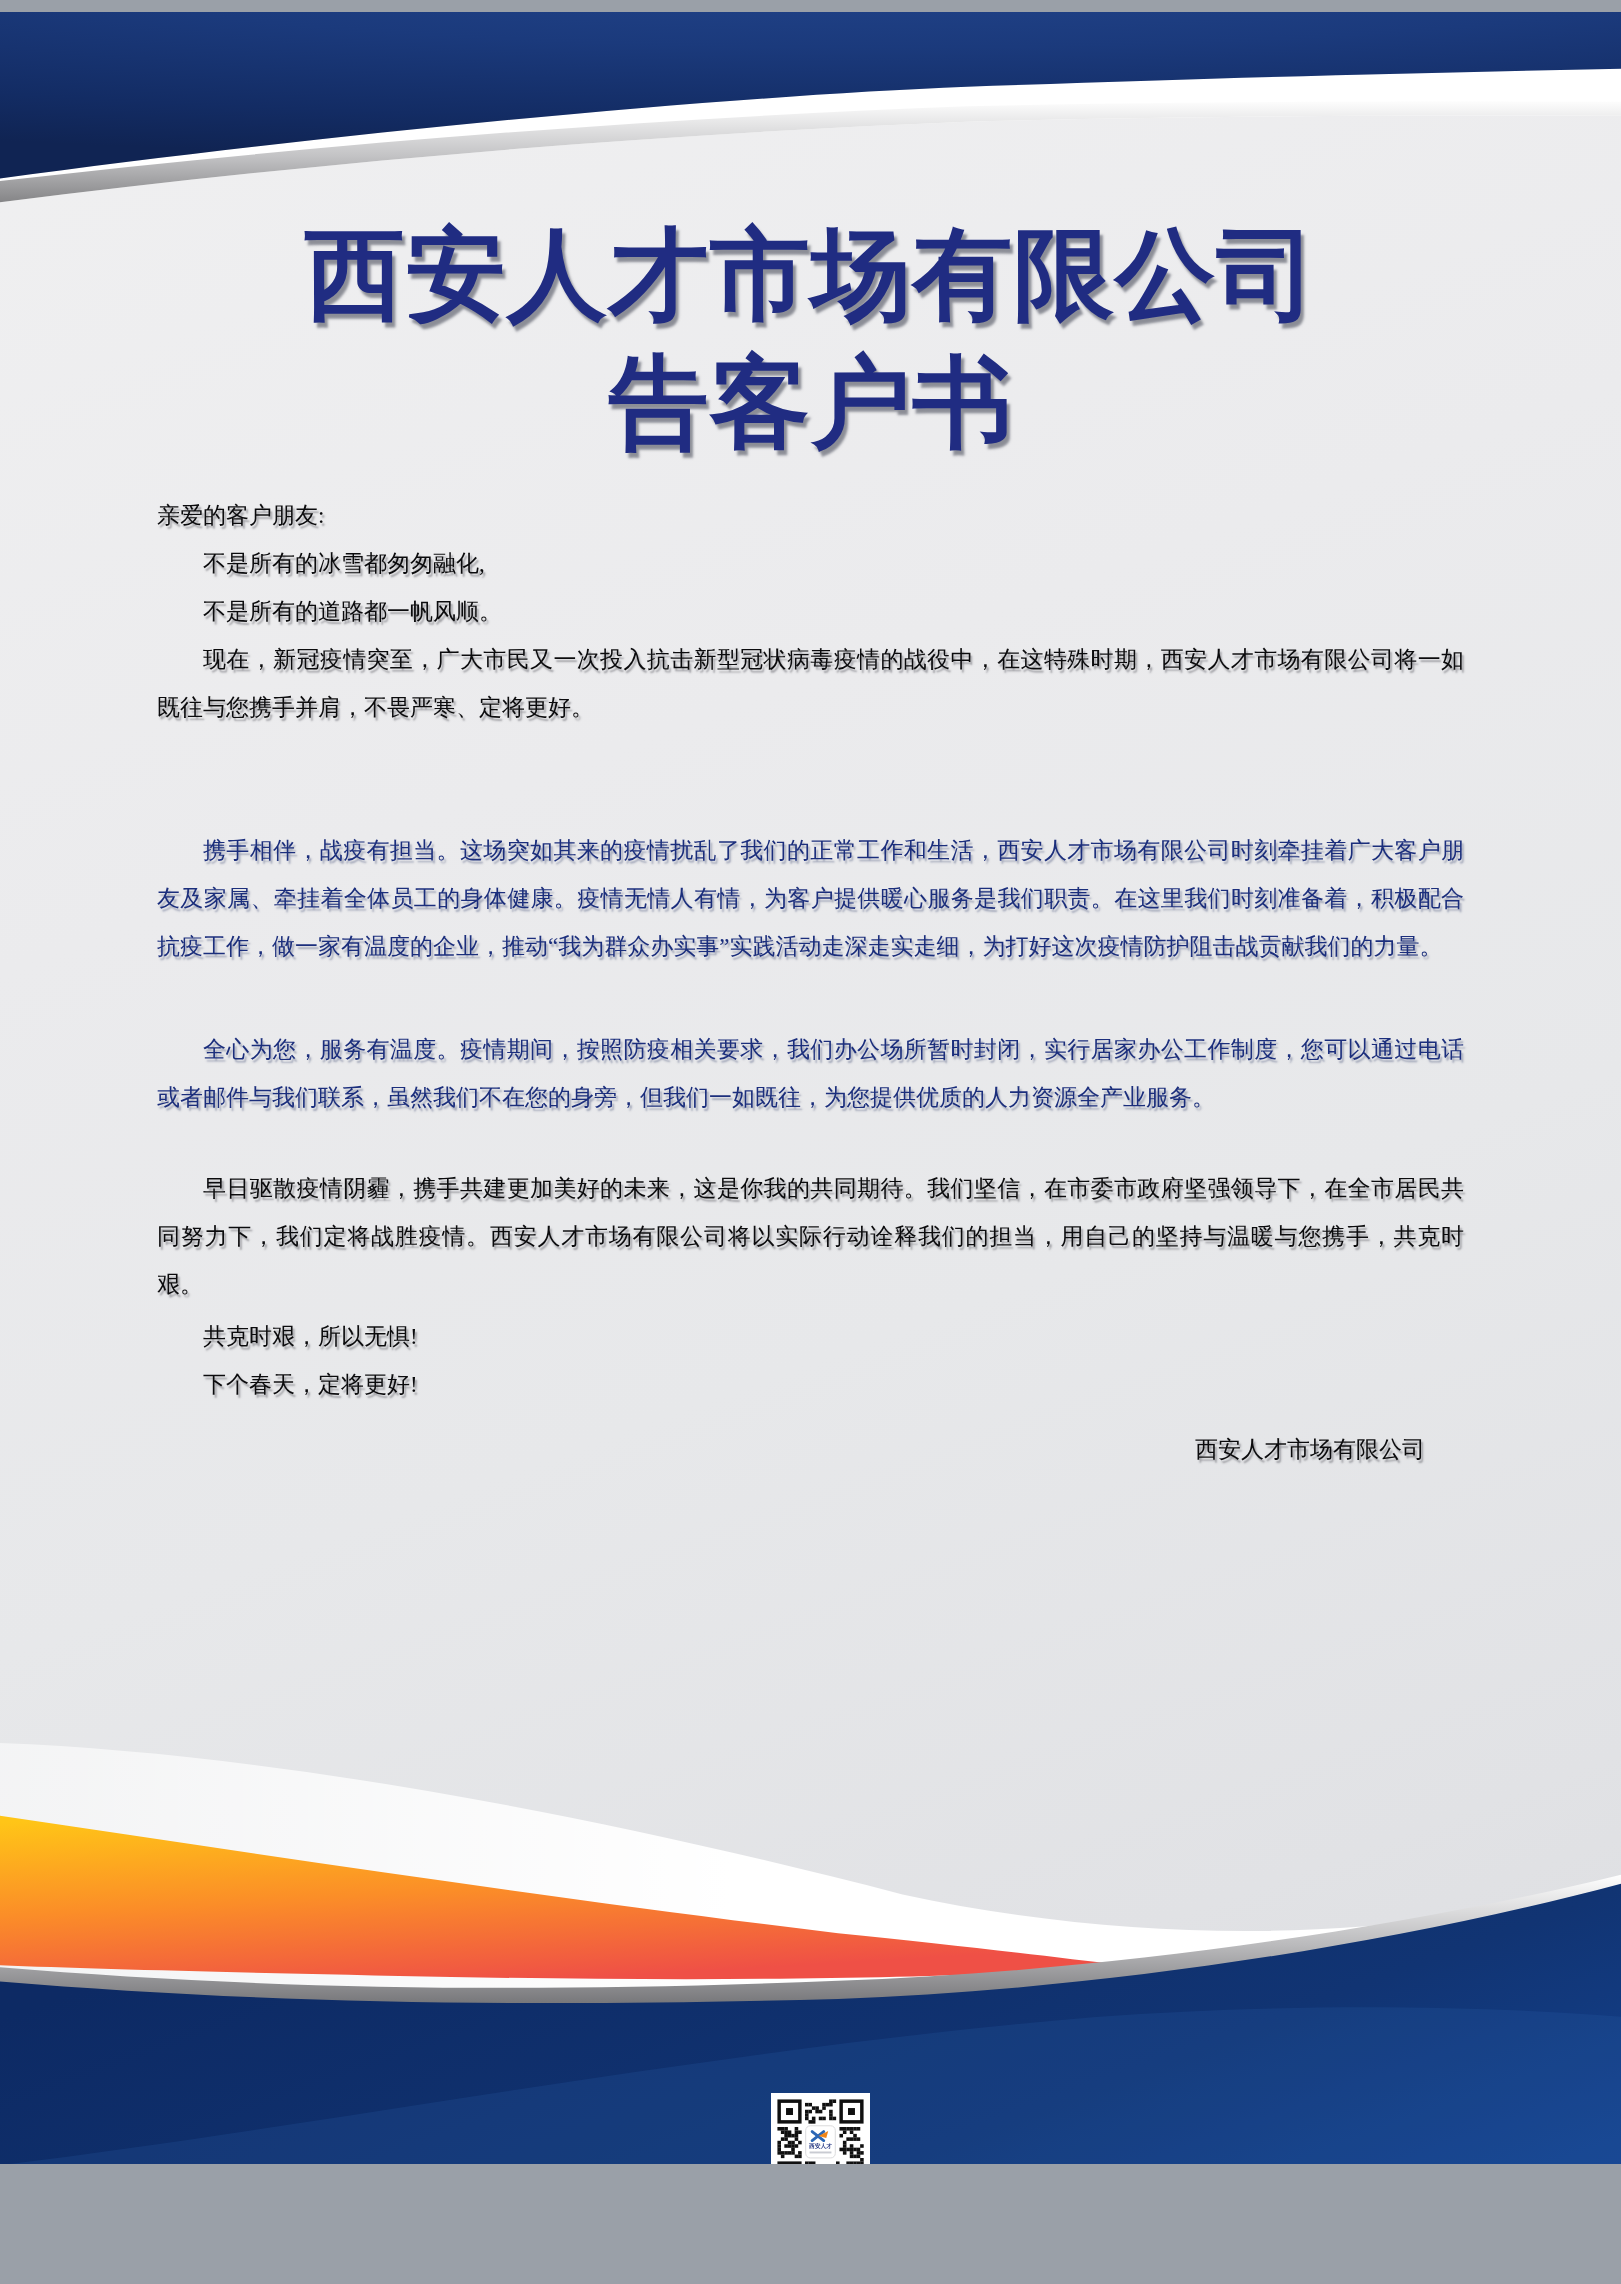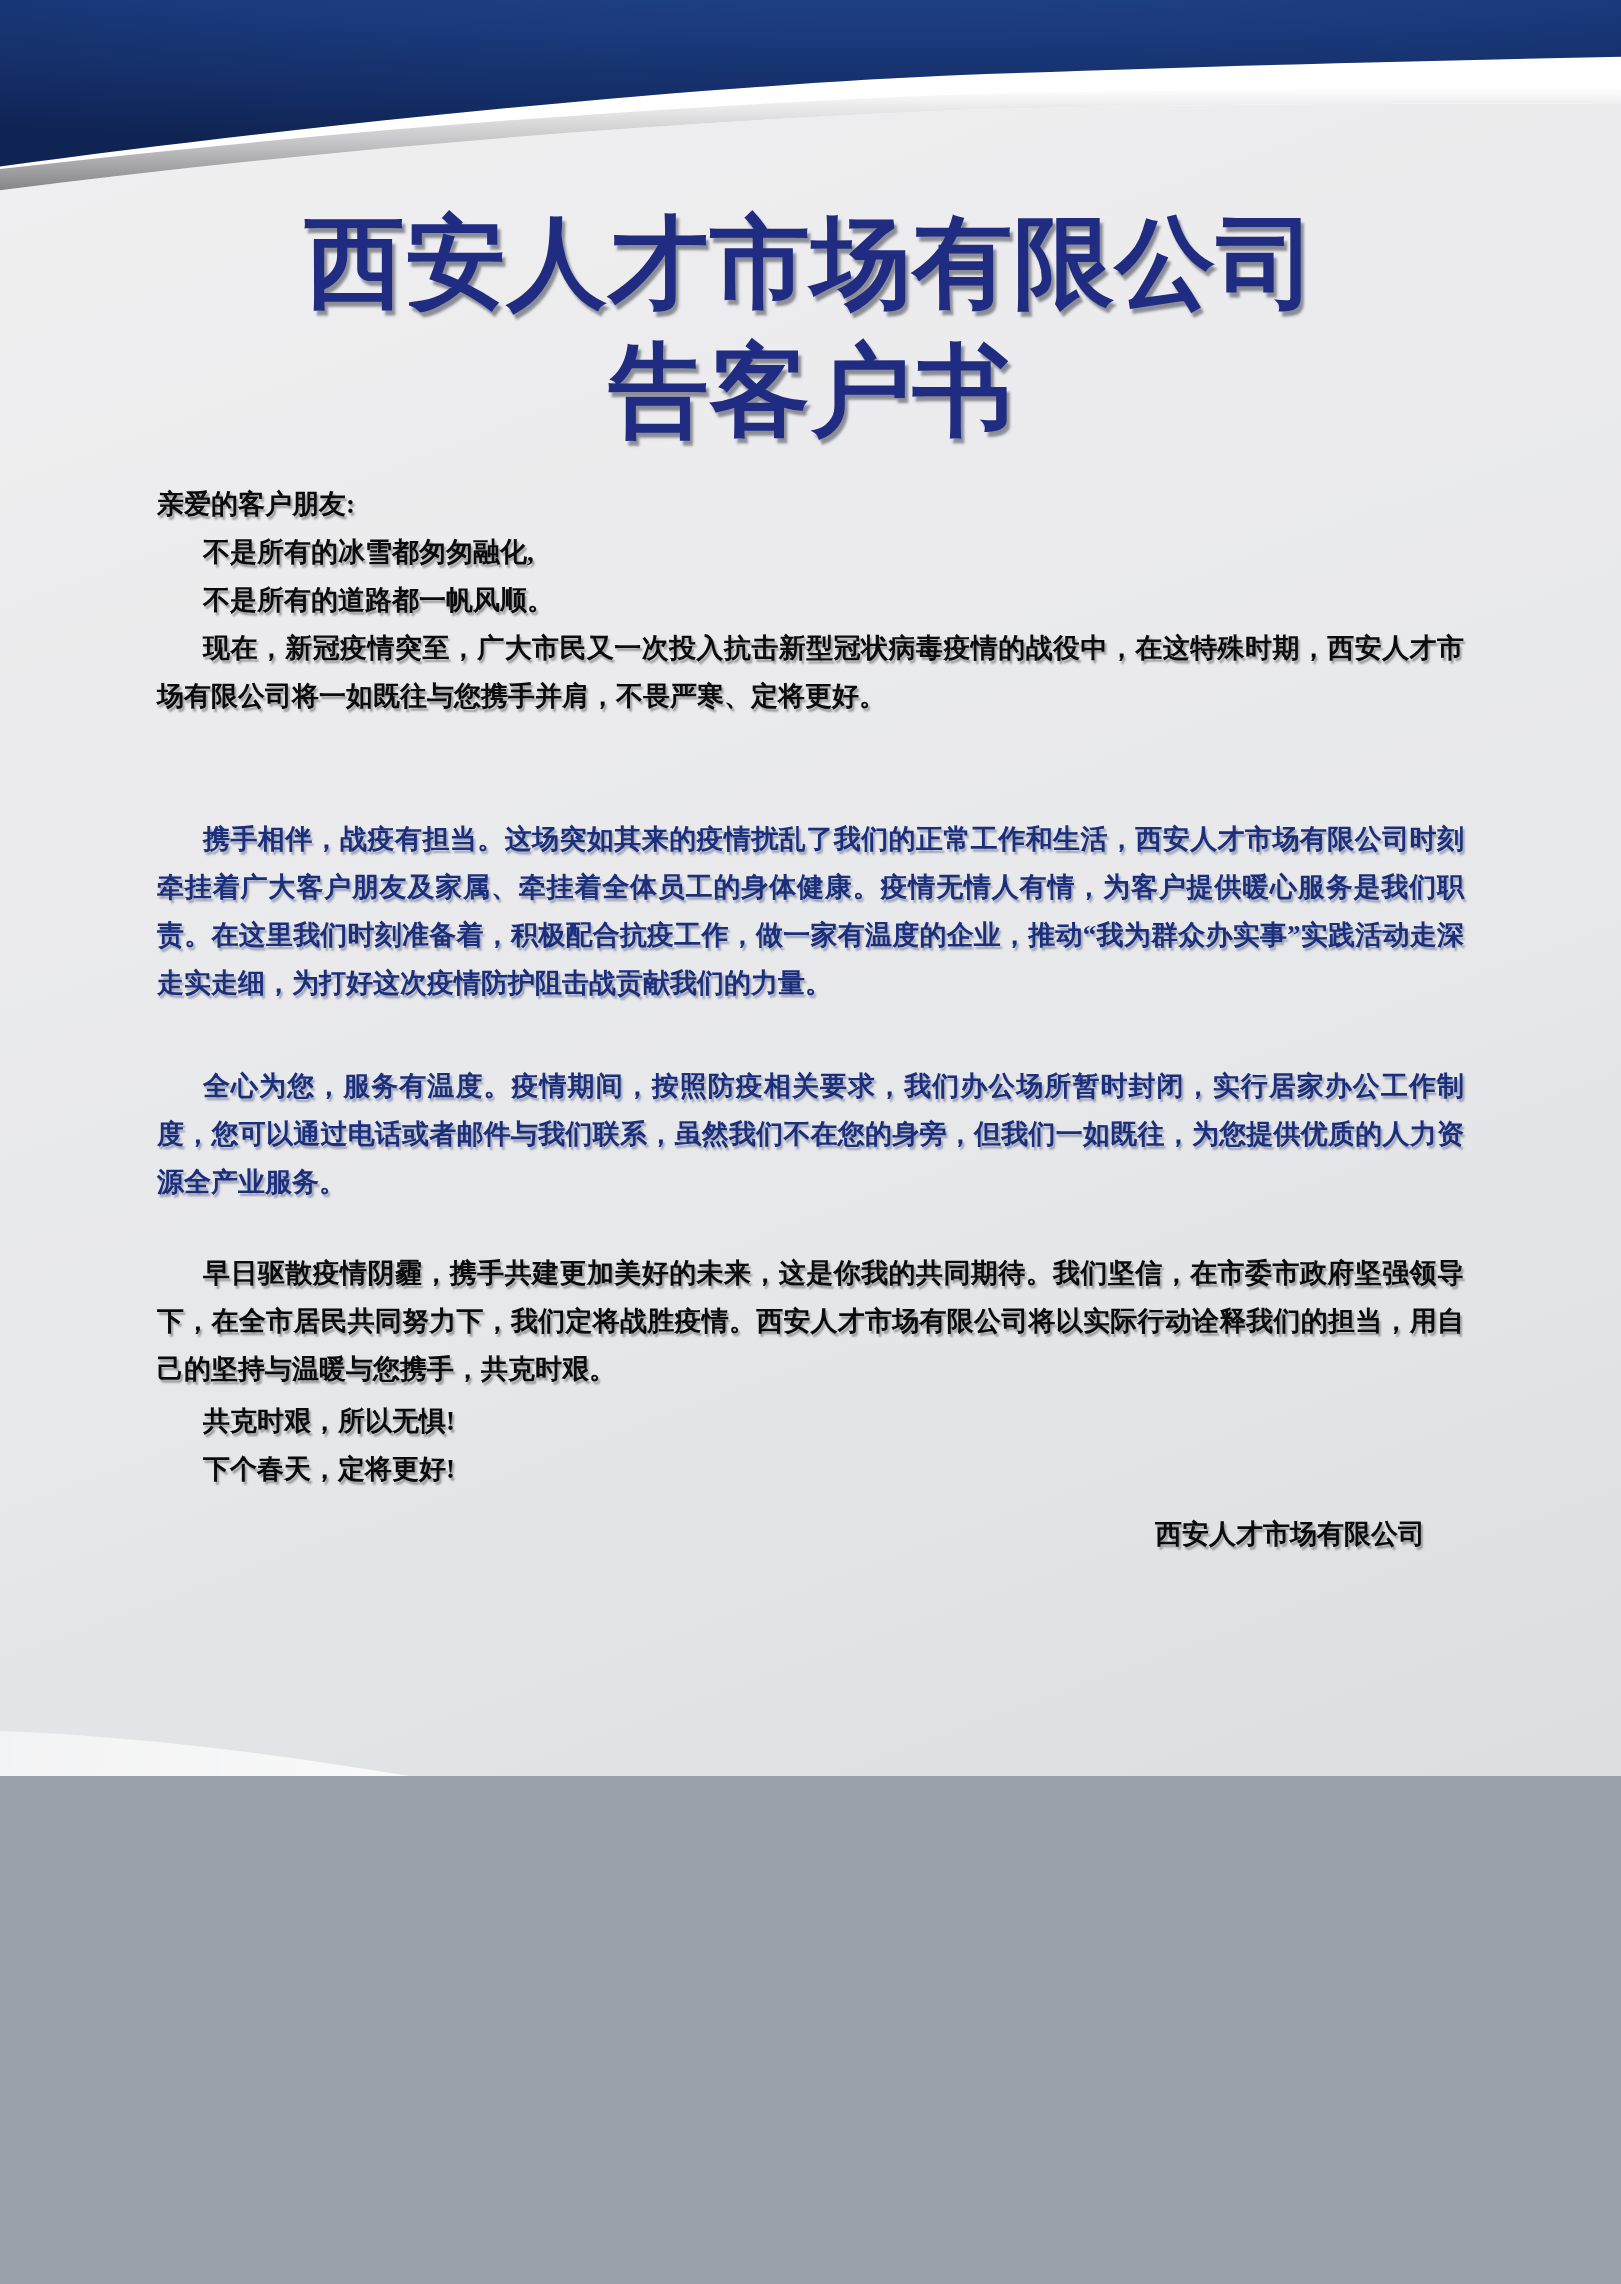--- a/index.html
+++ b/index.html
@@ -1,37 +1,37 @@
 <!DOCTYPE html>
 <html style="font-size:10.3px"><head>
 <meta charset="utf-8">
 <style>
   html,body { margin:0; padding:0; background:#9aa0a8; }
   .page {
     position: relative;
     width: 1622px;
-    height: 1776px;
-    margin: 0 auto;
+    height: 2152px;
+    margin: 12px auto;
     overflow: hidden;
     background: linear-gradient(160deg, #f0f0f1 0%, #ebebed 35%, #e7e8ea 60%, #e1e2e5 85%, #dcdde0 100%);
     font-family: "Liberation Serif", "DejaVu Serif", serif;
   }
   svg.deco { position:absolute; left:0; display:block; }
   .top-deco { top:0; width:1622px; height:258px; z-index:1; }
   .bottom-deco { top:1702px; width:1622px; height:582px; z-index:1; }
 
   .title {
     position:absolute; top:200px; left:0; width:1622px; z-index:3;
     text-align:center; color:#202c82; font-weight:bold;
     font-size:100px; line-height:128px; letter-spacing:1.3px;
     text-shadow: 3.2px 4.5px 2.6px rgba(75,78,92,0.60);
   }
   .letter-body {
     position:absolute; top:480px; left:157px; width:1307px; z-index:3;
-    font-size:27px; line-height:48px; color:#0b0b0d; font-weight:bold;
+    font-size:23px; line-height:48px; color:#0b0b0d; font-weight:normal;
     text-align:justify; text-align-last:left;
     text-shadow: 1.9px 2.6px 1.9px rgba(95,95,102,0.55);
   }
   .letter-body p { margin:0; }
   .ind { text-indent:46px; }
   .navy { color:#1b2e7c; text-shadow: 1.9px 2.6px 1.9px rgba(88,98,132,0.50); }
   .gap-xl { margin-top:95px !important; }
   .gap-lg { margin-top:55px !important; }
   .gap-md { margin-top:43px !important; }
   .gap-sm { margin-top:3.9px !important; }

